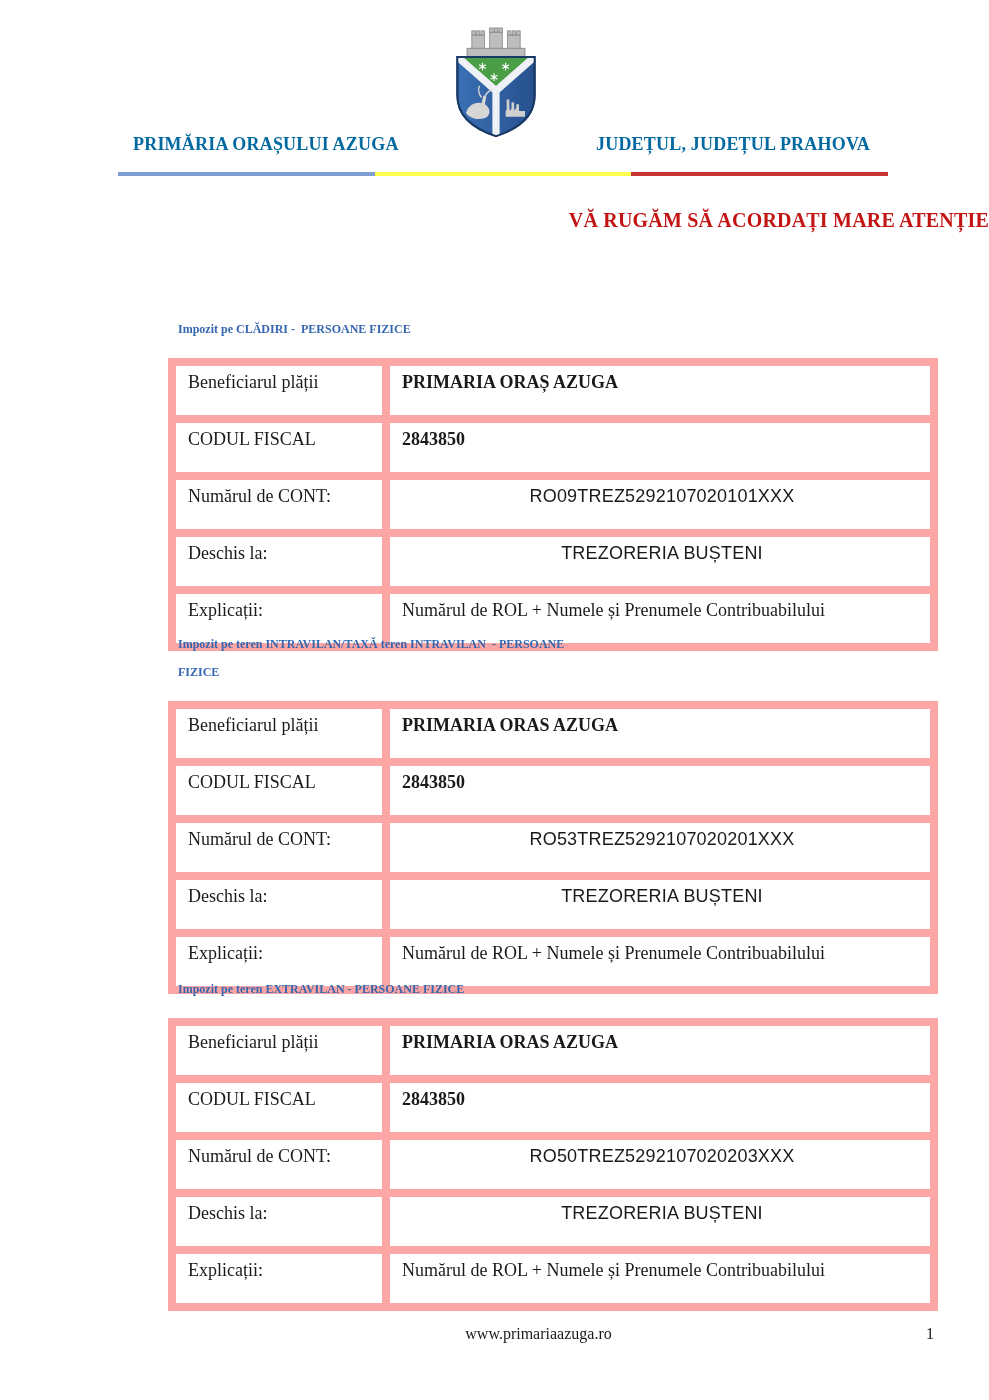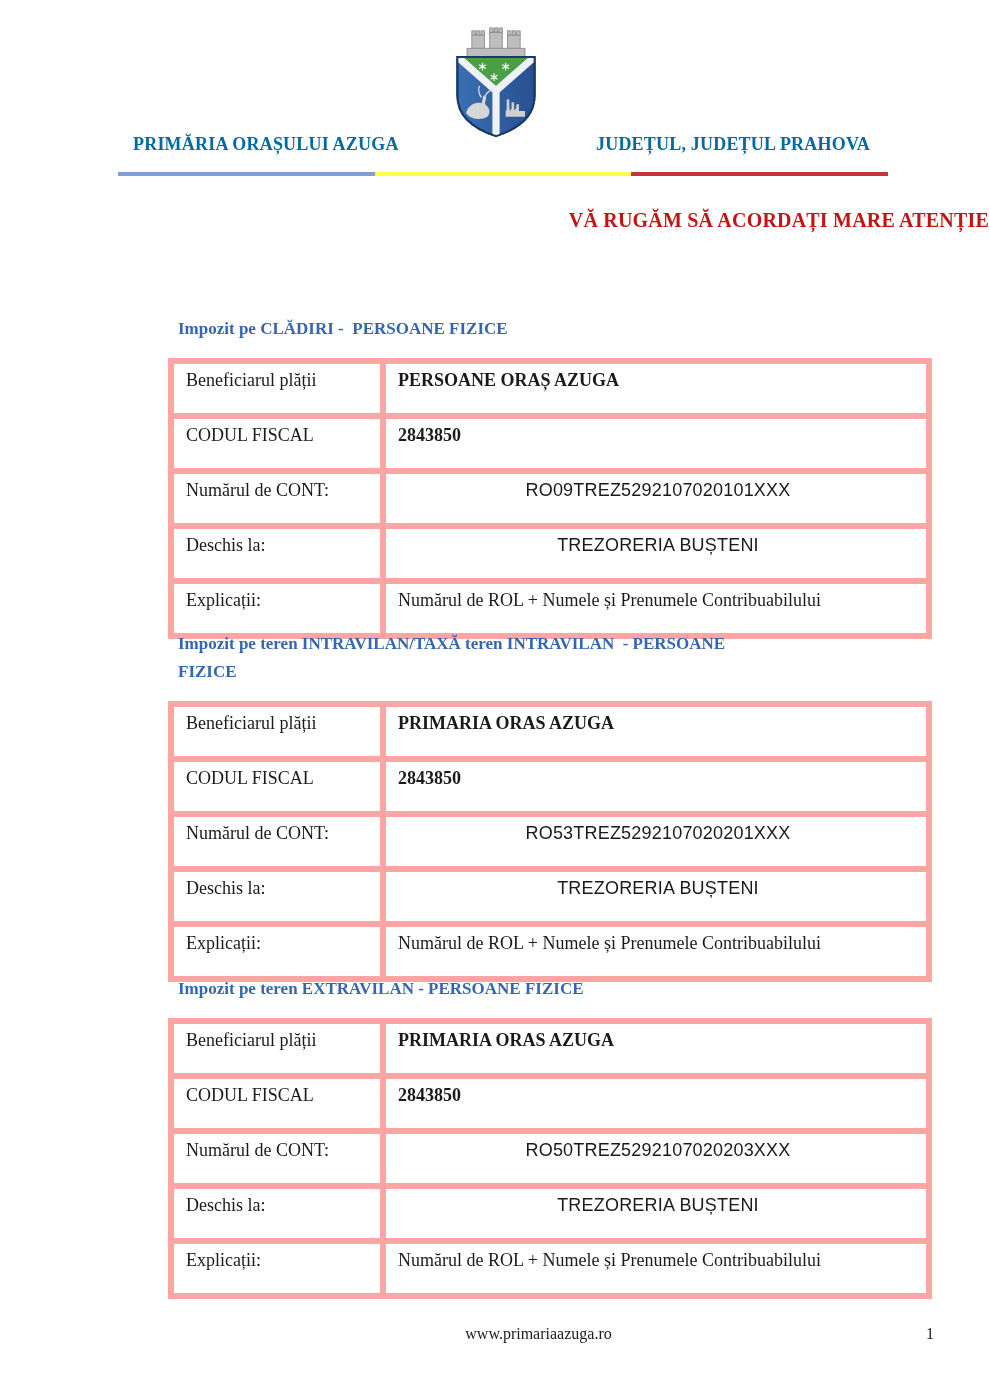--- a/index.html
+++ b/index.html
@@ -29,29 +29,29 @@
   
   .notice{
     position:absolute;top:209px;left:0;width:100%;
     text-align:right;color:#c31414;font-weight:bold;font-size:20px;
   }
   .notice .line{margin:0 0 24px 0;letter-spacing:0.2px;}
   
   .tax-section{position:absolute;left:168px;width:706px;}
   .sec-heading{
     margin:0 0 15px 0;padding-left:10px;
-    color:#3566b0;font-size:17px;font-weight:bold;
+    color:#3566b0;font-size:12px;font-weight:bold;
     line-height:28px;white-space:pre-wrap;
   }
   table.pay-table{
     border-collapse:collapse;width:706px;table-layout:fixed;
     background:#fff;
   }
   table.pay-table td{
-    border:6px solid #fca5a5;
+    border:8px solid #fca5a5;
     height:43px;
     vertical-align:top;
     padding:6px 8px 0 12px;
     font-size:18px;line-height:1.15;
     overflow:hidden;
   }
   td.lbl{width:186px;}
   td.val{width:520px;padding-left:14px;}
   td.v-bold{font-weight:bold;}
   td.v-center{
@@ -138,21 +138,21 @@
   <div class="notice">
     <p class="line">VĂ RUGĂM SĂ ACORDAȚI MARE ATENȚIE</p>
   </div>
 
   <div class="tax-section" style="top:315px">
     <h2 class="sec-heading">Impozit pe CLĂDIRI -  PERSOANE FIZICE</h2>
     <table class="pay-table">
       <tbody>
         <tr>
           <td class="lbl">Beneficiarul plății</td>
-          <td class="val v-bold">PERSOANE ORAȘ AZUGA</td>
+          <td class="val v-bold">PRIMARIA ORAȘ AZUGA</td>
         </tr>
         <tr>
           <td class="lbl">CODUL FISCAL</td>
           <td class="val v-bold">2843850</td>
         </tr>
         <tr>
           <td class="lbl">Numărul de CONT:</td>
           <td class="val v-center">RO09TREZ5292107020101XXX</td>
         </tr>
         <tr>

